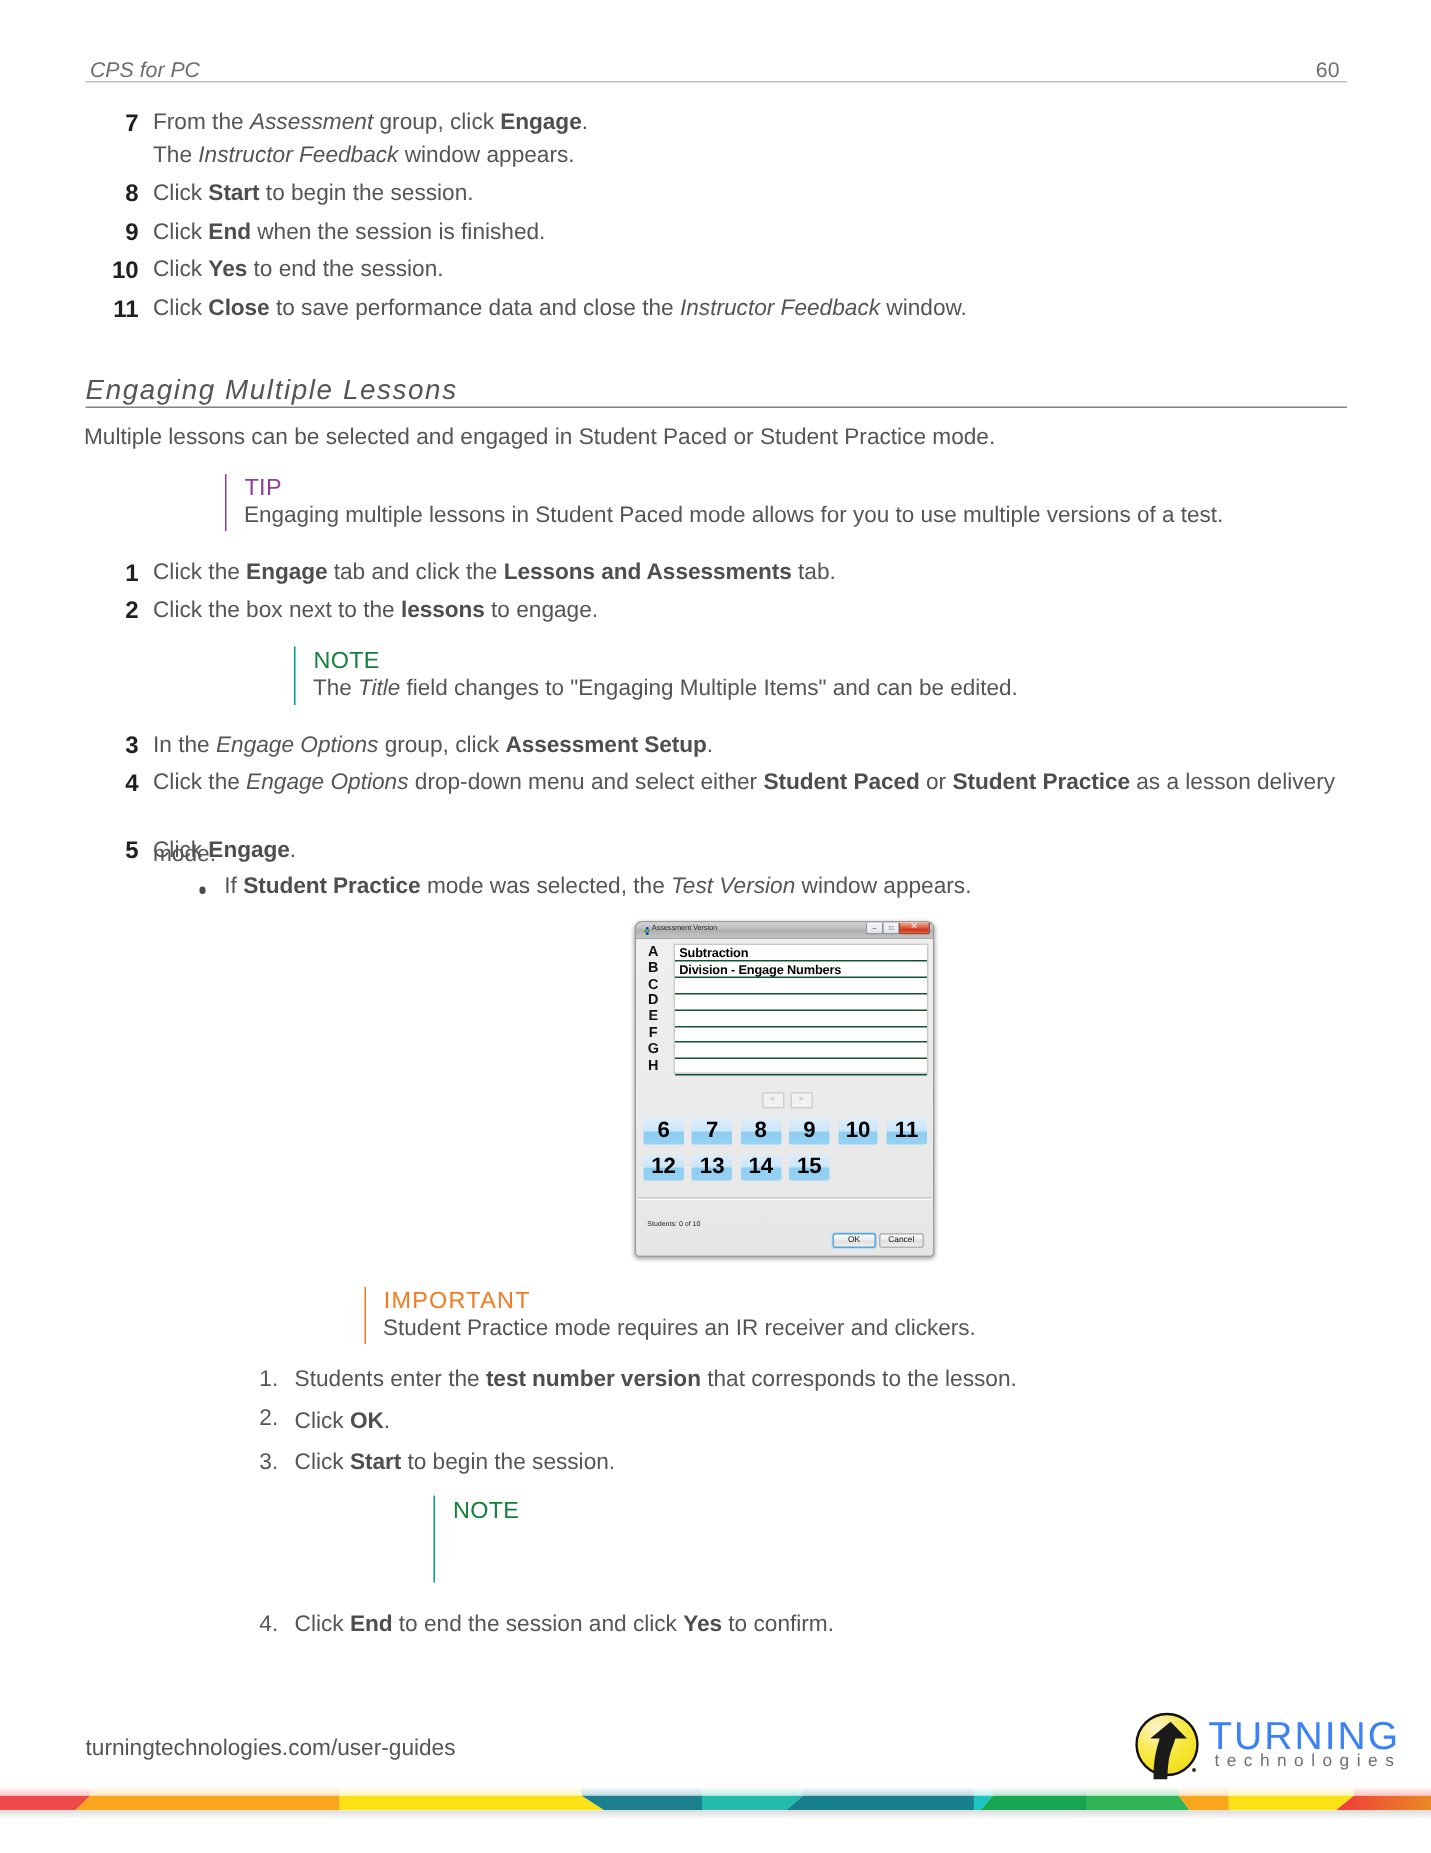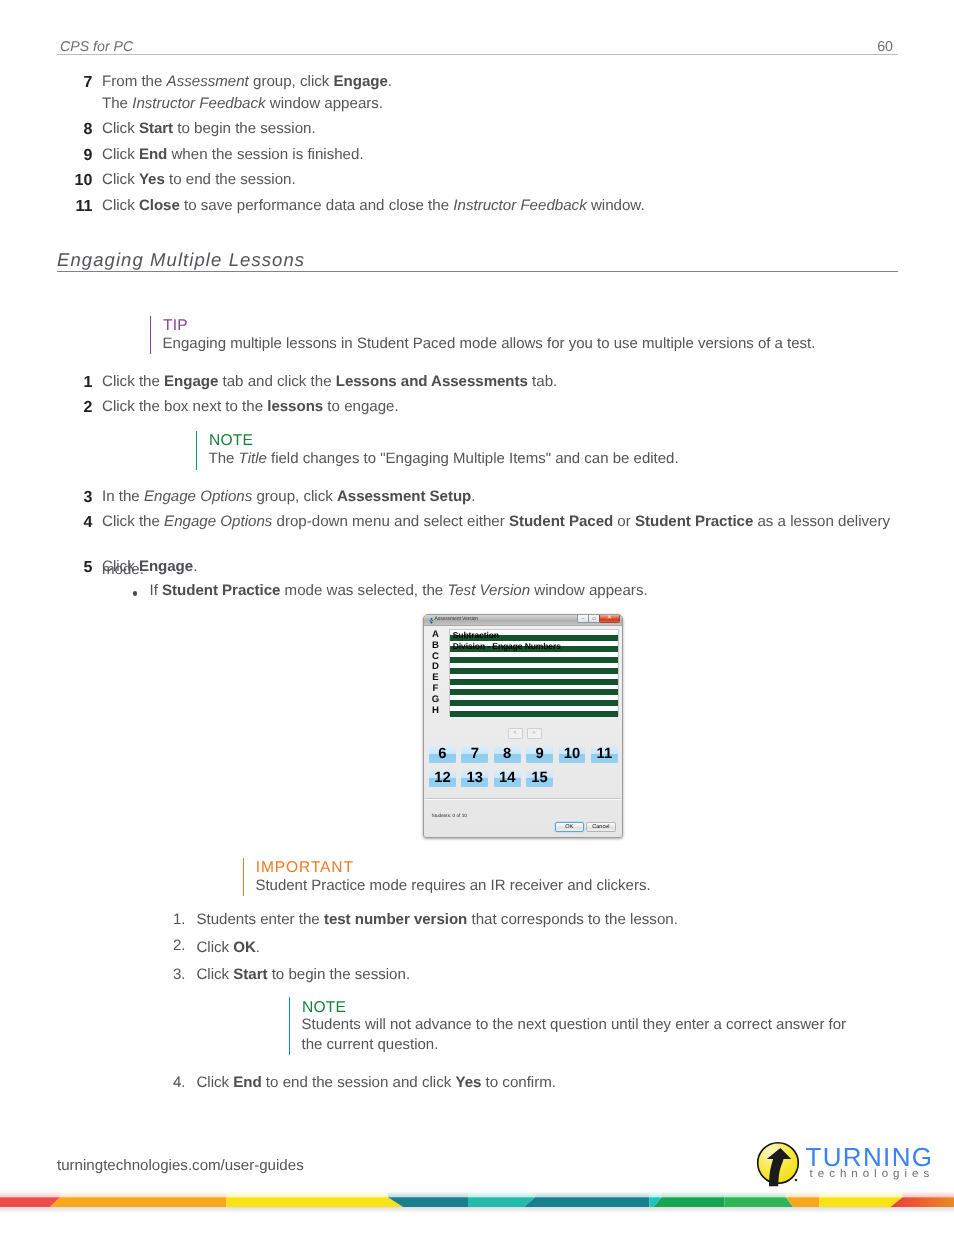--- a/index.html
+++ b/index.html
@@ -70,21 +70,21 @@
           font-style:normal;font-size:4.6px;color:#2b3340;line-height:4.6px;}
   .wbtn.close i{color:#f4f4f4;font-size:6.2px;top:0.5px;}
 
   .dlg-body{position:absolute;left:0px;top:0px;right:0px;bottom:0px;}
   .tbl{position:absolute;left:5px;top:14.2px;width:191px;height:87.2px;}
   .tbl .lt{position:absolute;left:0px;width:13px;text-align:center;
            font-weight:bold;font-size:9.6px;color:#111;line-height:10.88px;}
   .tbl .cellbox{position:absolute;left:20.3px;width:169.5px;top:0;bottom:0;
                 background:#fff;border:1px solid #c8c8c8;box-sizing:border-box;}
   .tbl .cell{position:absolute;left:0;right:0;height:10.88px;
-             border-bottom:6px solid #14532d;box-sizing:border-box;}
+             border-bottom:1px solid #14532d;box-sizing:border-box;}
   .tbl .cell span{position:absolute;left:2.5px;top:-0.5px;font-weight:bold;
                   font-size:8.5px;color:#000;white-space:nowrap;letter-spacing:-.1px;}
   .navrow{position:absolute;left:5px;top:113px;width:191px;text-align:center;}
   .navb{display:inline-block;width:13px;height:9px;border:1px solid #cfcfcf;
         background:#f1f1f1;border-radius:1px;font-size:5px;color:#9a9a9a;
         line-height:9px;text-align:center;margin:0 2px;vertical-align:top;}
   .keys{position:absolute;left:5px;top:131px;width:191px;}
   .key{position:absolute;width:26.8px;height:17.3px;border-radius:1.5px;
        background:linear-gradient(#daedfb 0%,#cbe6fa 48%,#8fcef1 50%,#95d1f2 100%);
        font-weight:bold;font-size:14.8px;color:#000;text-align:center;
@@ -135,20 +135,21 @@
       <div class="num" style="left: 32.4px; width: 60px; top: 143.7px;">9</div>
       <div class="txt" style="left: 102px; top: 143.7px;"><span>Click </span><b>End</b><span> when the session is finished.</span></div>
       <div class="num" style="left: 32.4px; width: 60px; top: 169.1px;">10</div>
       <div class="txt" style="left: 102px; top: 169.1px;"><span>Click </span><b>Yes</b><span> to end the session.</span></div>
       <div class="num" style="left: 32.4px; width: 60px; top: 194.5px;">11</div>
       <div class="txt" style="left: 102px; top: 194.5px;"><span>Click </span><b>Close</b><span> to save performance data and close the </span><i>Instructor Feedback</i><span> window.</span></div>
     </div>
 
   <div class="sec sec-title" style="top:250px">Engaging Multiple Lessons</div>
   <div class="sec-rule" style="top:271px"></div>
+  <div class="p" style="left:56px;top:283px;width:840px">Multiple lessons can be selected and engaged in Student Paced or Student Practice mode.</div>
 
   <div class="callout tip" style="left:150px;top:315.5px;width:760px;height:38px">
     <div class="bar"></div>
     <div class="lbl">TIP</div>
     <div class="bdy">Engaging multiple lessons in Student Paced mode allows for you to use multiple versions of a test.</div>
   </div>
 
   <div class="olblock" id="steps-mid-a">
       <div class="num" style="left: 32.4px; width: 60px; top: 370.8px;">1</div>
       <div class="txt" style="left: 102px; top: 370.8px;"><span>Click the </span><b>Engage</b><span> tab and click the </span><b>Lessons and Assessments</b><span> tab.</span></div>
@@ -259,21 +260,20 @@
       <div class="txt" style="left: 196.4px; top: 909px;"><span>Students enter the </span><b>test number version</b><span> that corresponds to the lesson.</span></div>
       <div class="num plain" style="left: 125.5px; width: 60px; top: 934.5px;">2.</div>
       <div class="txt" style="left: 196.4px; top: 937.1px;"><span>Click </span><b>OK</b><span>.</span></div>
       <div class="num plain" style="left: 125.5px; width: 60px; top: 963.6px;">3.</div>
       <div class="txt" style="left: 196.4px; top: 963.6px;"><span>Click </span><b>Start</b><span> to begin the session.</span></div>
     </div>
 
   <div class="callout note" style="left:289px;top:997px;width:580px;height:58px">
     <div class="bar"></div>
     <div class="lbl">NOTE</div>
-    <div class="bdy">Students will not advance to the next question until they enter a correct answer for the current question.</div>
   </div>
 
   <div class="olblock" id="steps-sub-b">
       <div class="num plain" style="left: 125.5px; width: 60px; top: 1072.2px;">4.</div>
       <div class="txt" style="left: 196.4px; top: 1072.2px;"><span>Click </span><b>End</b><span> to end the session and click </span><b>Yes</b><span> to confirm.</span></div>
     </div>
 
   <div class="foot-url">turningtechnologies.com/user-guides</div>
   <div class="logo">
     <svg class="logo-mark" viewBox="0 0 48 50" width="48" height="50">

